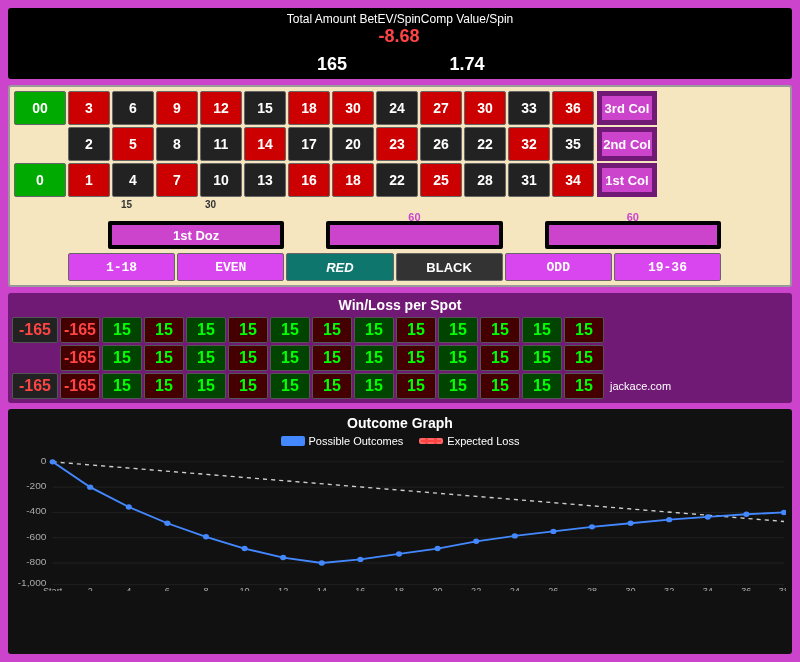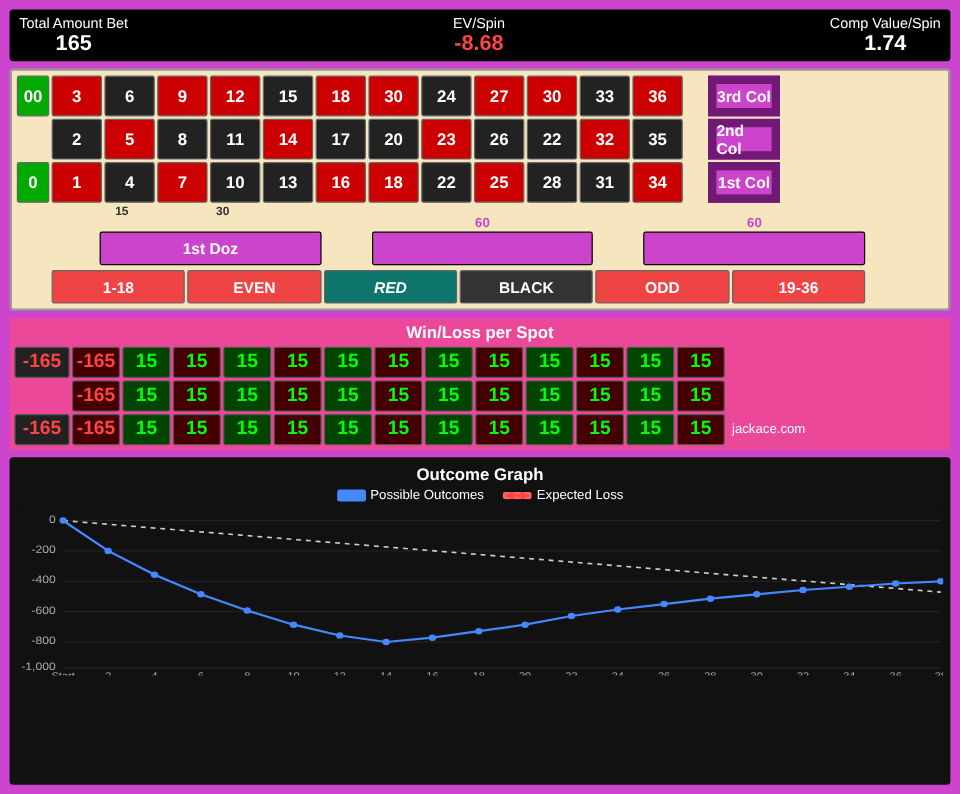--- a/index.html
+++ b/index.html
@@ -17,31 +17,31 @@
       height: 662px;
       padding: 8px;
       display: flex;
       flex-direction: column;
       gap: 6px;
     }
 
     
     .stats-header {
       display: flex;
-      justify-content: space-between;
+      justify-content: center;
       background: #000;
       color: #fff;
       padding: 4px 8px;
       border-radius: 3px;
     }
     .stat-item { text-align: center; }
     .stat-label { font-size: 12px; color: #fff; }
     .stat-value { font-size: 18px; font-weight: bold; }
     .stat-value.negative { color: #ff4444; }
-    .stat-value.positive { color: #fff; }
+    .stat-value.positive { color: #fff; margin-top: 28px; }
 
     
     .roulette-section {
       background: #f5e6c0;
       border: 2px solid #999;
       border-radius: 3px;
       padding: 4px;
     }
 
     .table-grid {
@@ -54,21 +54,21 @@
       flex-direction: column;
       gap: 2px;
       margin-right: 2px;
     }
 
     .zero-cell {
       background: #00aa00;
       color: #fff;
       font-weight: bold;
       font-size: 14px;
-      width: 27px;
+      width: 52px;
       height: 34px;
       display: flex;
       align-items: center;
       justify-content: center;
       border: 1px solid #666;
       border-radius: 2px;
     }
 
     .numbers-area {
       display: flex;
@@ -103,22 +103,22 @@
     .col-label {
       width: 60px;
       height: 34px;
       display: flex;
       align-items: center;
       justify-content: center;
       font-weight: bold;
       font-size: 13px;
       color: #fff;
       background: #cc44cc;
-      border: 7px solid #701a75;
-      margin-left: 19px;
+      border: 5px solid #701a75;
+      margin-left: 1px;
     }
 
     .bet-label {
       position: absolute;
       bottom: -14px;
       font-size: 10px;
       color: #333;
       font-weight: bold;
     }
 
@@ -130,21 +130,21 @@
 
     .dozen-cell {
       background: #cc44cc;
       color: #fff;
       font-weight: bold;
       font-size: 13px;
       height: 28px;
       display: flex;
       align-items: center;
       justify-content: center;
-      border: 1px solid #000000;
+      border: 4px solid #000000;
       border-radius: 2px;
       position: relative;
       margin-left: 40px;
     }
 
     .dozen-1 { flex: 1; }
     .dozen-2 { flex: 1; }
     .dozen-3 { flex: 1; }
 
     .outside-bets-row {
@@ -158,27 +158,27 @@
       height: 28px;
       display: flex;
       align-items: center;
       justify-content: center;
       font-weight: bold;
       font-size: 13px;
       border: 1px solid #666;
       border-radius: 2px;
     }
 
-    .outside-cell.orange { background: #ef4444; color: #fff; }
+    .outside-cell.orange { background: #d946ef; color: #fff; font-family: Liberation Mono, monospace; }
     .outside-cell.red-bg { background: #0f766e; color: #fff; font-style: italic; }
     .outside-cell.black-bg { background: #333; color: #fff; }
 
     
     .winloss-section {
-      background: #ec4899;
+      background: #701a75;
       border-radius: 3px;
       padding: 4px;
     }
 
     .winloss-title {
       color: #fff;
       text-align: center;
       font-size: 14px;
       font-weight: bold;
       margin-bottom: 4px;

